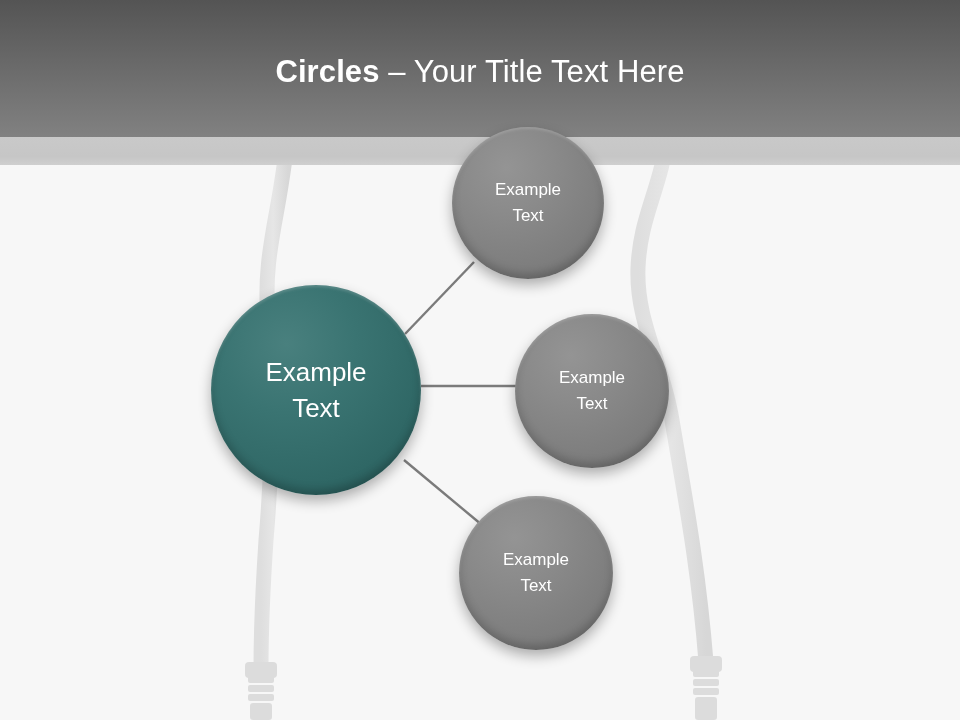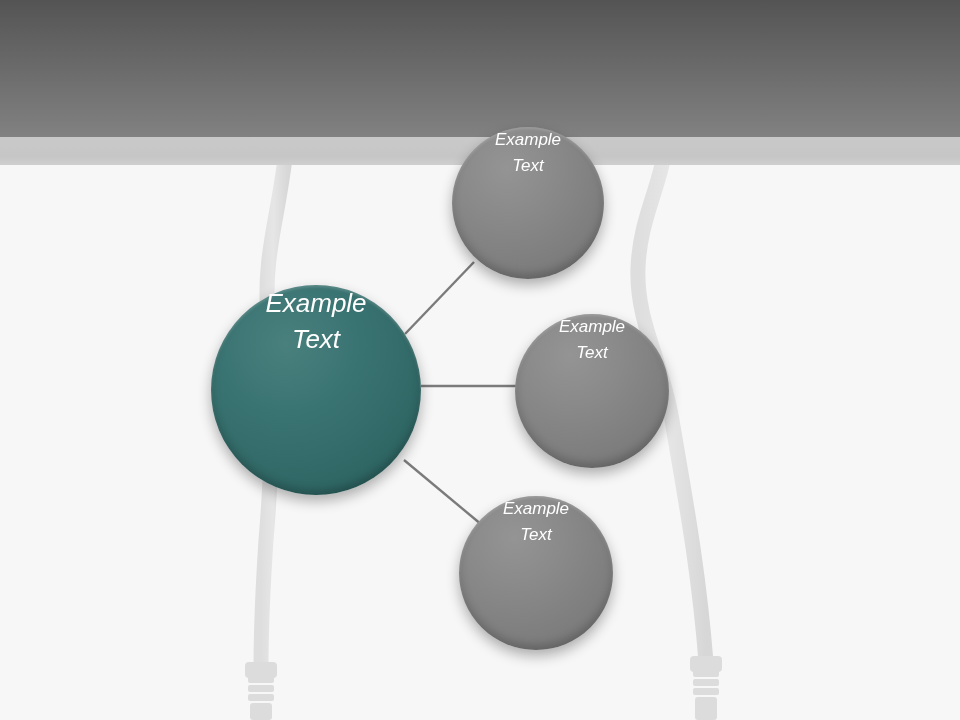--- a/index.html
+++ b/index.html
@@ -72,27 +72,26 @@
     width: 960px;
     height: 720px;
     z-index: 6;
   }
 
   
   .node {
     position: absolute;
     border-radius: 50%;
     display: flex;
-    align-items: flex-start;
+    align-items: center;
     justify-content: center;
     text-align: center;
     color: #ffffff;
     z-index: 7;
     box-sizing: border-box;
-    font-style: italic;
   }
 
   .node-label {
     white-space: pre-line;
     display: block;
   }
 
   .node-center {
     left: 211px;
     top: 285px;
@@ -175,20 +174,23 @@
       <rect x="693" y="670" width="26" height="7" rx="2"></rect>
       <rect x="693" y="679" width="26" height="7" rx="2"></rect>
       <rect x="693" y="688" width="26" height="7" rx="2"></rect>
       <rect x="695" y="697" width="22" height="23" rx="3"></rect>
     </g>
   </svg>
 
   <div class="header-band"></div>
   <div class="header-stripe"></div>
 
+  <div class="slide-title">
+    <span class="t-bold">Circles</span><span class="t-reg"> – Your Title Text Here</span>
+  </div>
 
   <svg class="connectors" viewBox="0 0 960 720" xmlns="http://www.w3.org/2000/svg" aria-hidden="true">
     <line x1="405" y1="334" x2="474" y2="262" stroke="#7b7b7b" stroke-width="2.4"></line>
     <line x1="421" y1="386" x2="517" y2="386" stroke="#7b7b7b" stroke-width="2.4"></line>
     <line x1="404" y1="460" x2="482" y2="525" stroke="#7b7b7b" stroke-width="2.4"></line>
   </svg>
 
   <div class="node node-center">
     <span class="node-label">Example
 Text</span>

